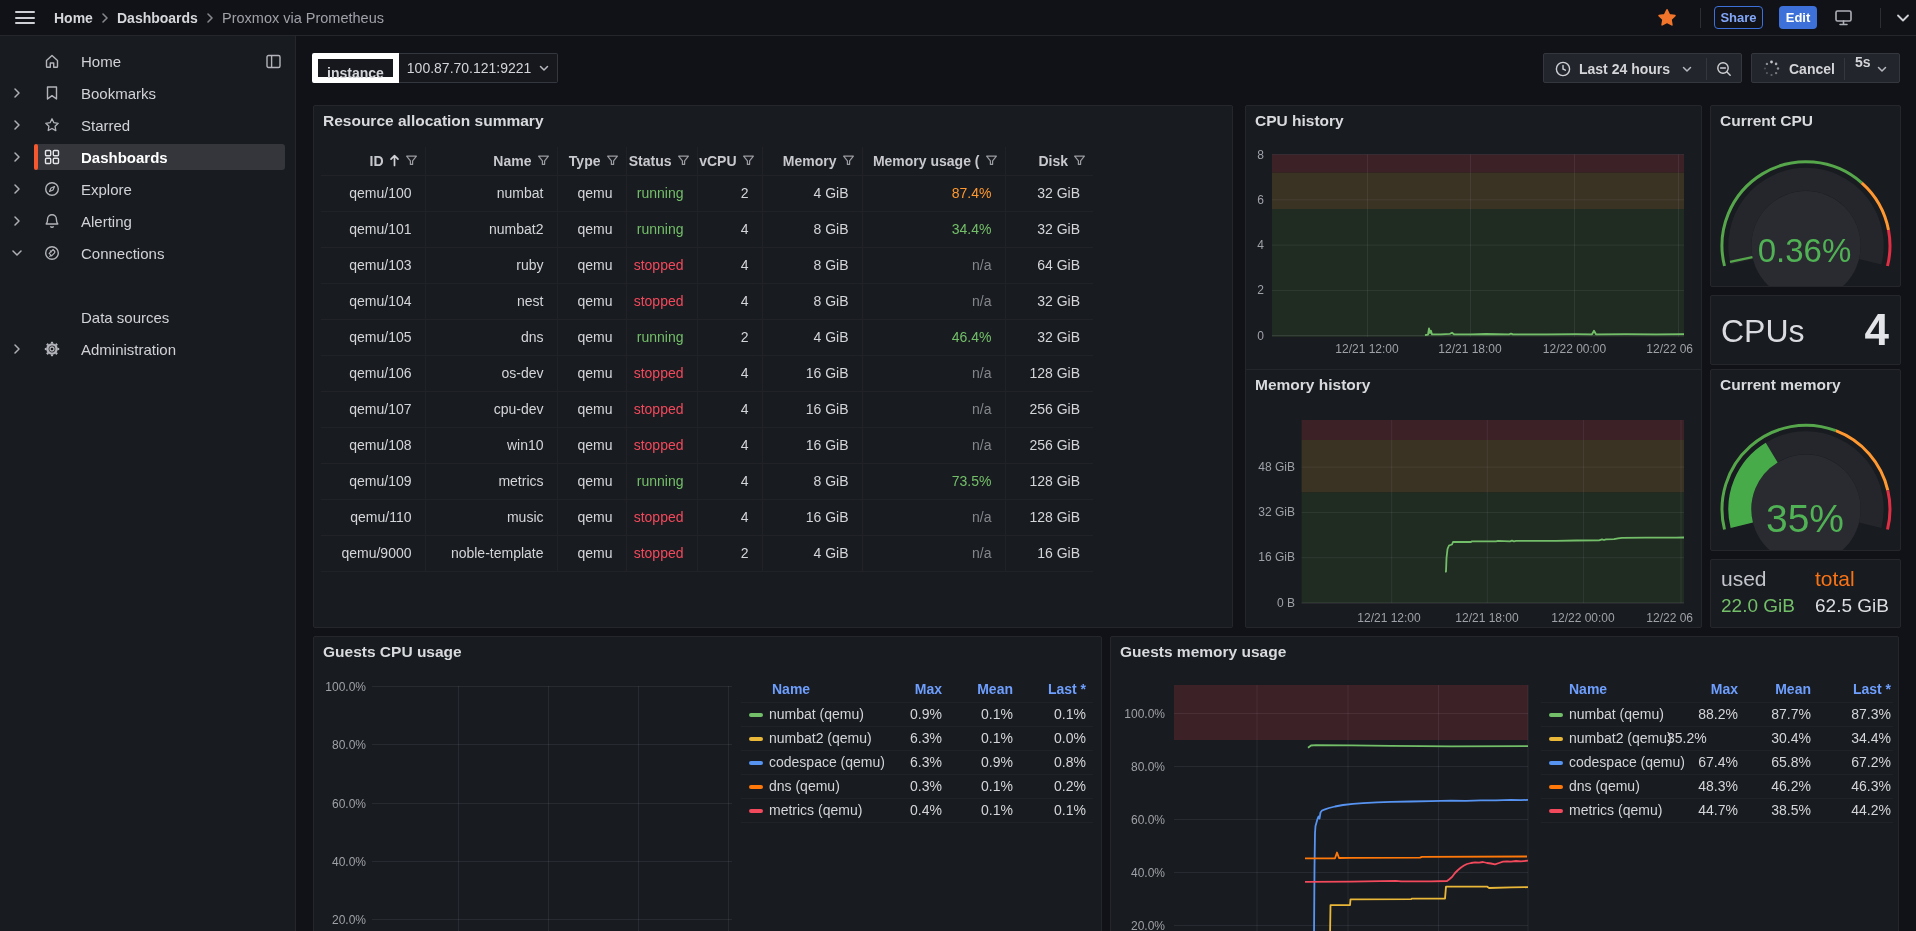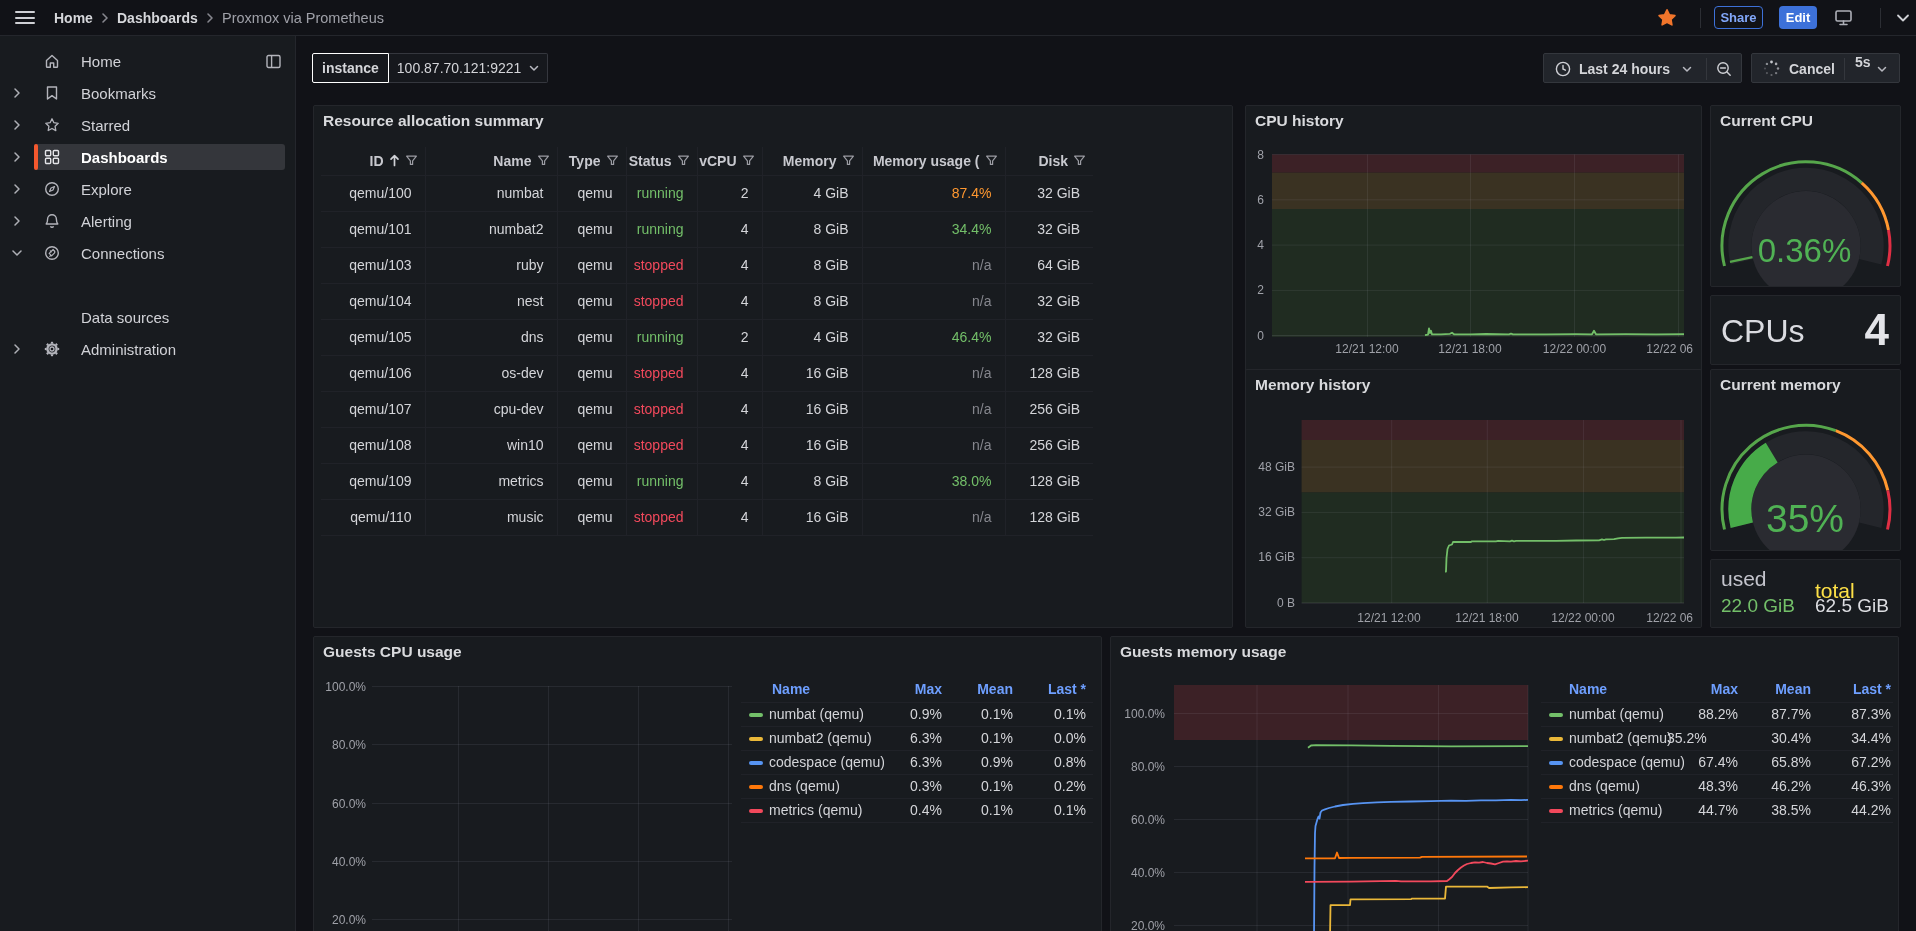--- a/index.html
+++ b/index.html
@@ -170,21 +170,21 @@
           <line x1="13.1" y1="2.9" x2="11.8" y2="4.2"></line>
           <line x1="4.2" y1="11.8" x2="2.9" y2="13.1"></line>
         </g>
       </svg>
     <div class="navtext">Administration</div>
   </div>
 </div>
 <div id="content">
 
   <div class="a" style="left:15px; top:17px; height:30px; display:flex;">
-    <div style="height:30px; border:1px solid #ffffff; border-radius:2px 0 0 2px; background:#16181d; padding:0 9px; line-height:28px; font-size:14px; font-weight:700; color:#d4d5d9;">instance</div>
+    <div style="height:30px; border:6px solid #ffffff; border-radius:2px 0 0 2px; background:#16181d; padding:0 9px; line-height:28px; font-size:14px; font-weight:700; color:#d4d5d9;">instance</div>
     <div style="height:30px; border:1px solid #35373e; border-left:none; border-radius:0 2px 2px 0; background:#16181d; padding:0 8px; line-height:28px; font-size:14px; color:#d4d5d9;">100.87.70.121:9221&nbsp;&nbsp;<svg width="10" height="7" viewBox="0 0 10 7" style="vertical-align:1px;">
           <path d="M1.5 1.5l3.5 3.5 3.5-3.5" fill="none" stroke="#b8b9c0" stroke-width="1.5" stroke-linecap="round" stroke-linejoin="round"></path>
         </svg></div>
   </div>
 
   <div class="a" style="left:1246px; top:17px; width:199px; height:30px; background:#22252b; border:1px solid #34373d; border-radius:2px;">
     <svg class="a" style="left:11px; top:7px;" width="16" height="16" viewBox="0 0 16 16">
         <circle cx="8" cy="8" r="6.6" fill="none" stroke="#cfd0d5" stroke-width="1.4"></circle>
         <path d="M8 4.4V8l2.4 1.2" fill="none" stroke="#cfd0d5" stroke-width="1.4" stroke-linecap="round"></path>
       </svg>
@@ -363,32 +363,42 @@
             <td class="na">n/a</td>
             <td>256 GiB</td>
           </tr>
       <tr>
             <td>qemu/109</td>
             <td>metrics</td>
             <td>qemu</td>
             <td class="grn">running</td>
             <td>4</td>
             <td>8 GiB</td>
-            <td class="grn">38.0%</td>
+            <td class="grn">73.5%</td>
             <td>128 GiB</td>
           </tr>
       <tr>
             <td>qemu/110</td>
             <td>music</td>
             <td>qemu</td>
             <td class="red">stopped</td>
             <td>4</td>
             <td>16 GiB</td>
             <td class="na">n/a</td>
             <td>128 GiB</td>
+          </tr>
+      <tr>
+            <td>qemu/9000</td>
+            <td>noble-template</td>
+            <td>qemu</td>
+            <td class="red">stopped</td>
+            <td>2</td>
+            <td>4 GiB</td>
+            <td class="na">n/a</td>
+            <td>16 GiB</td>
           </tr>
     </tbody>
       </table>
   </div>
   <div class="panel" style="left:948px; top:69px; width:457px; height:280px;">
     <div class="ptitle">CPU history</div>
     <svg width="455" height="254" style="position:absolute; left:0; top:0;">
       <rect x="26" y="48.5" width="412" height="18.2" fill="#3c2126"></rect>
       <rect x="26" y="66.7" width="412" height="36.3" fill="#3a3222"></rect>
       <rect x="26" y="103" width="412" height="127.9" fill="#202c21"></rect>
@@ -474,21 +484,21 @@
       <path d="M13.5,159.5 A84,84 0 0 1 124.8,60.7" fill="none" stroke="#56a64b" stroke-width="3"></path>
       <path d="M124.8,60.7 A84,84 0 0 1 176.8,120.3" fill="none" stroke="#ff9830" stroke-width="3"></path>
       <path d="M176.8,120.3 A84,84 0 0 1 176.5,159.5" fill="none" stroke="#e02f44" stroke-width="3"></path>
       <path d="M30.8,155.2 A66.2,66.2 0 0 1 60.7,82.6" fill="none" stroke="#47ab49" stroke-width="23"></path>
       <text x="94" y="161.5" font-size="39" fill="#50b254" text-anchor="middle">35%</text>
     </svg>
   </div>
   <div class="panel" style="left:1413px; top:523px; width:191px; height:69px;">
     <div class="a" style="left:10px; top:7px; font-size:21px; color:#c3c4cc;">used</div>
     <div class="a" style="left:10px; top:35px; font-size:19px; font-weight:500; color:#73bf69;">22.0 GiB</div>
-    <div class="a" style="left:104px; top:19px; font-size:21px; color:#fde047;">total</div>
+    <div class="a" style="left:104px; top:7px; font-size:21px; color:#f97316;">total</div>
     <div class="a" style="left:104px; top:35px; font-size:19px; font-weight:500; color:#dcdde1;">62.5 GiB</div>
   </div>
   <div class="panel" style="left:16px; top:600px; width:789px; height:330px;">
     <div class="ptitle">Guests CPU usage</div>
     <svg width="425" height="328" style="position:absolute; left:0; top:0;">
       <g stroke="#ccccdc" stroke-opacity="0.09" stroke-width="1">
         <line x1="58" y1="49.5" x2="418" y2="49.5"></line>
           <line x1="58" y1="107.5" x2="418" y2="107.5"></line>
           <line x1="58" y1="166.5" x2="418" y2="166.5"></line>
           <line x1="58" y1="224.5" x2="418" y2="224.5"></line>

